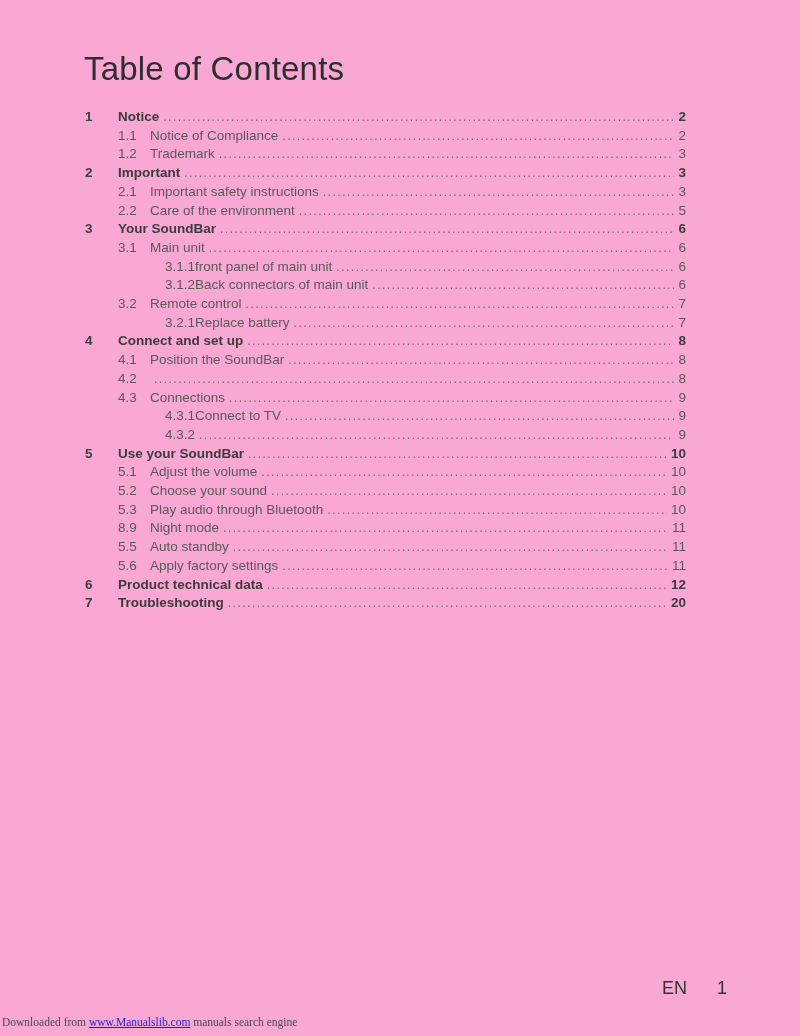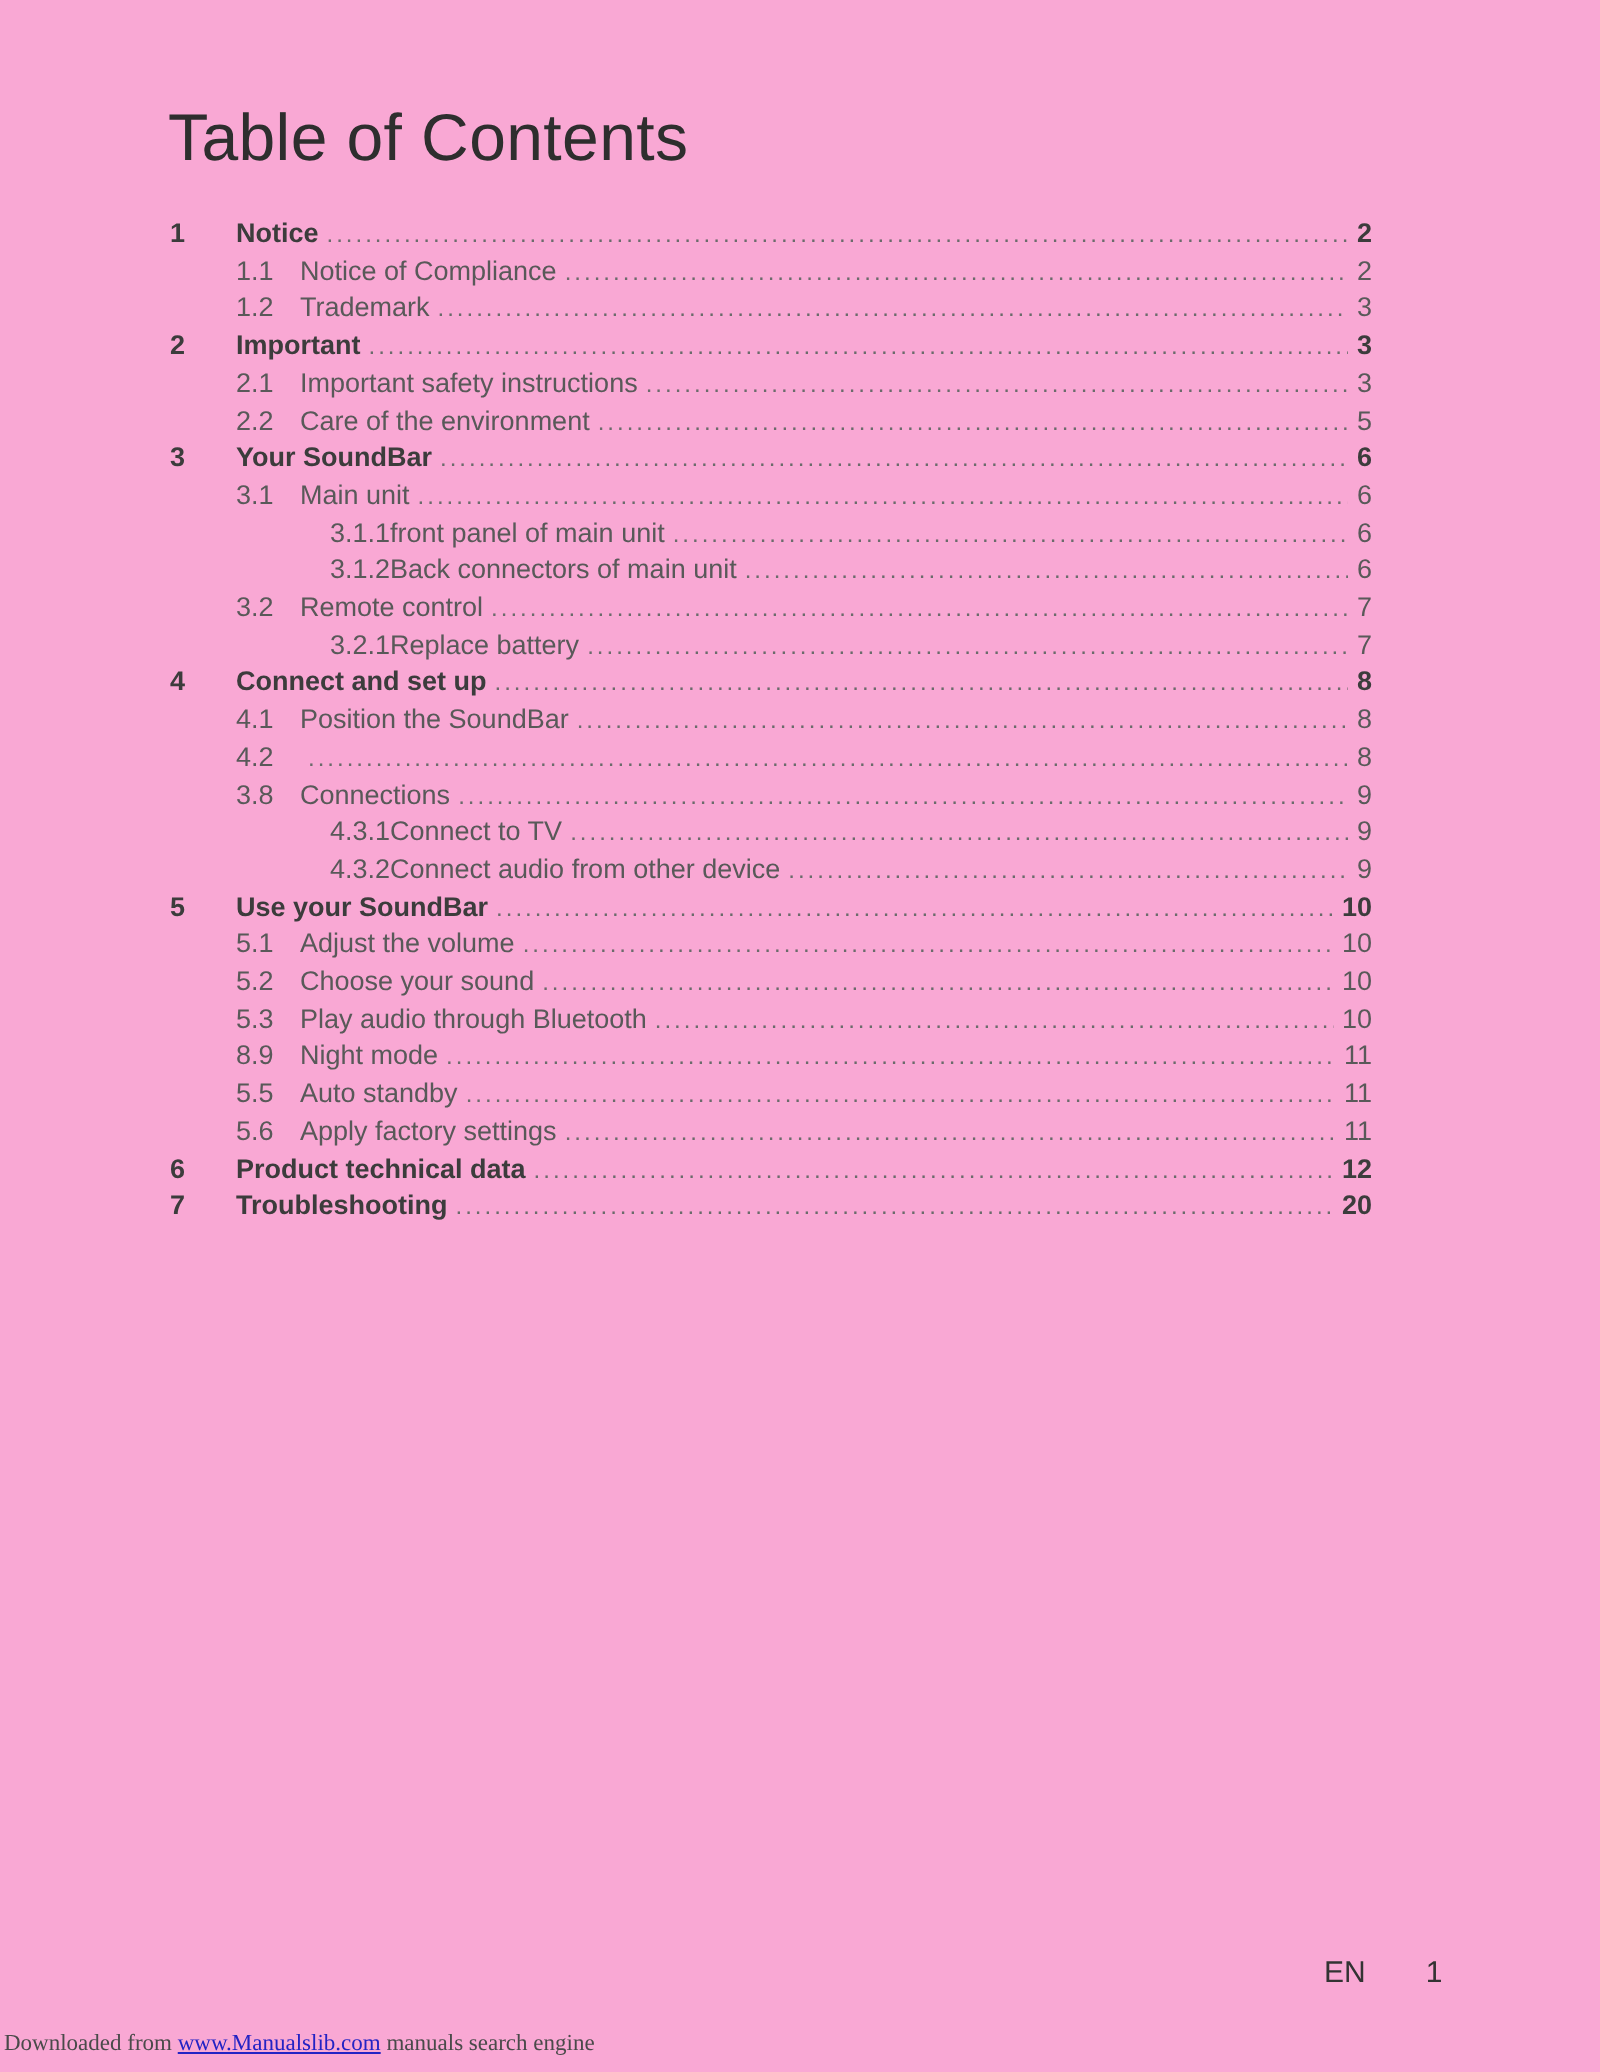--- a/index.html
+++ b/index.html
@@ -63,21 +63,21 @@
   .lvl2 { padding-left: 33px; }
   .lvl2 .num { width: 32px; }
   .lvl3 { padding-left: 65px; text-align: right; }
   .lvl3 .num { width: 45px; }
   .page-footer {
     position: absolute;
     left: 662px;
     top: 978px;
     display: flex;
     gap: 30px;
-    font-size: 15px;
+    font-size: 18px;
     color: #333333;
   }
   .watermark {
     position: absolute;
     left: 2px;
     top: 1016px;
     font-family: "Liberation Serif", "DejaVu Serif", serif;
     font-size: 11.5px;
     color: #4a4a4a;
     white-space: nowrap;
@@ -179,34 +179,33 @@
         <span class="ttl">Position the SoundBar</span>
         <span class="dots"></span>
         <span class="pg">8</span>
       </div>
       <div class="row lvl2">
         <span class="num">4.2</span>
         <span class="dots"></span>
         <span class="pg">8</span>
       </div>
       <div class="row lvl2">
-        <span class="num">3.8</span>
+        <span class="num">4.3</span>
         <span class="ttl">Connections</span>
         <span class="dots"></span>
         <span class="pg">9</span>
       </div>
       <div class="row lvl3">
         <span class="num">4.3.1</span>
         <span class="ttl">Connect to TV</span>
         <span class="dots"></span>
         <span class="pg">9</span>
       </div>
       <div class="row lvl3">
         <span class="num">4.3.2</span>
-        <span class="ttl">Connect audio from other device</span>
         <span class="dots"></span>
         <span class="pg">9</span>
       </div>
       <div class="row lvl1">
         <span class="num">5</span>
         <span class="ttl">Use your SoundBar</span>
         <span class="dots"></span>
         <span class="pg">10</span>
       </div>
       <div class="row lvl2">

